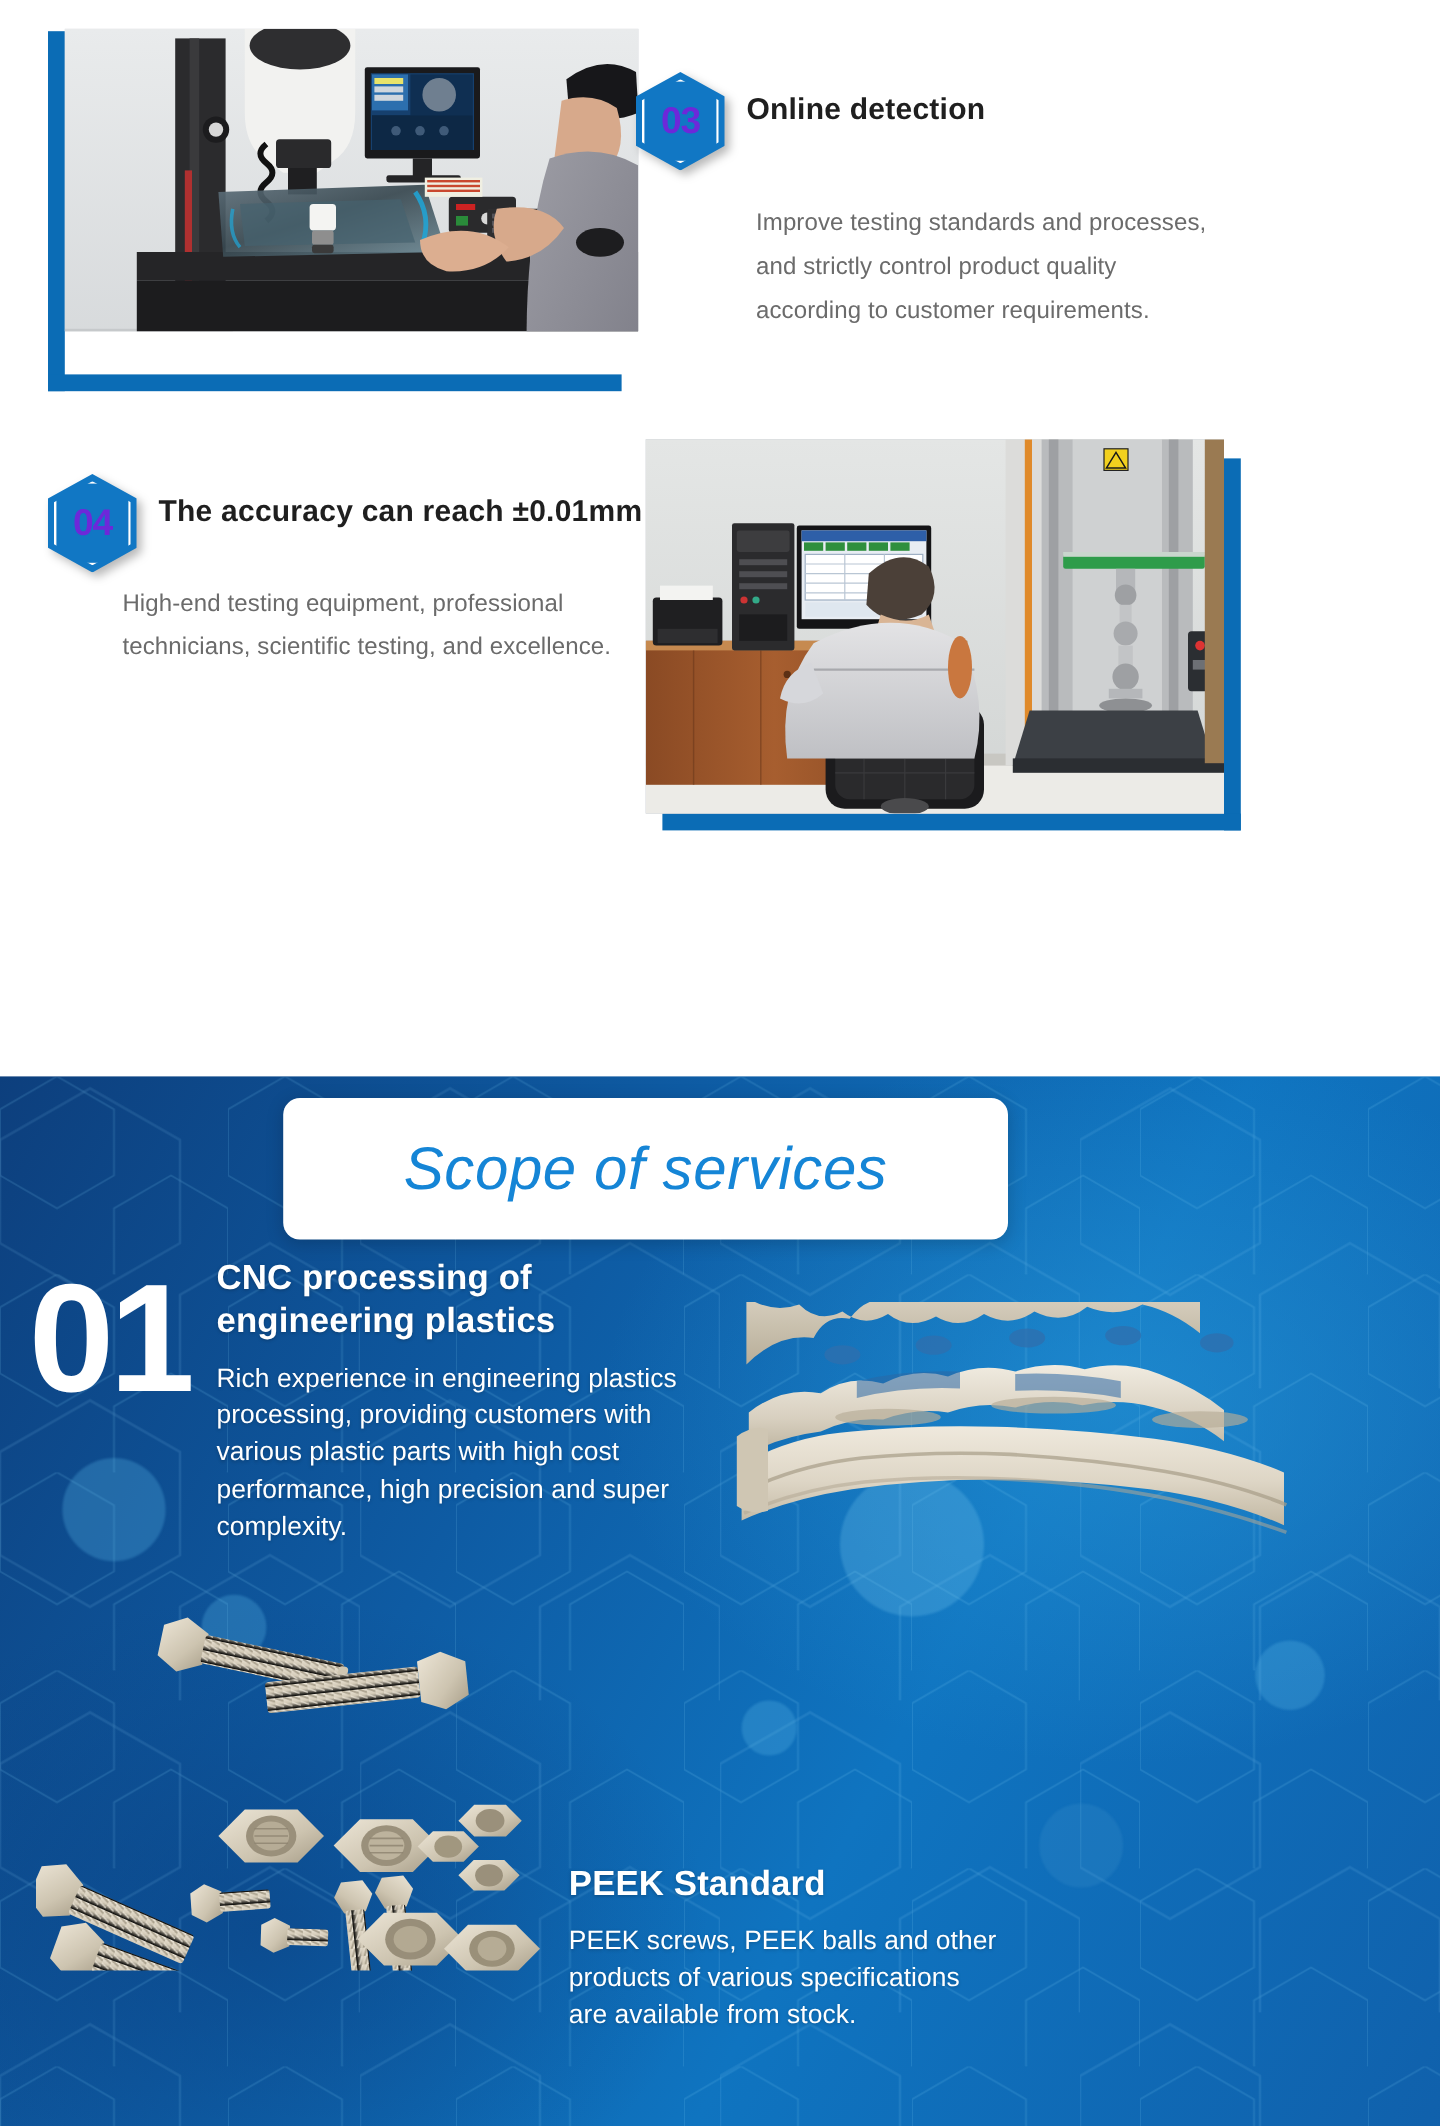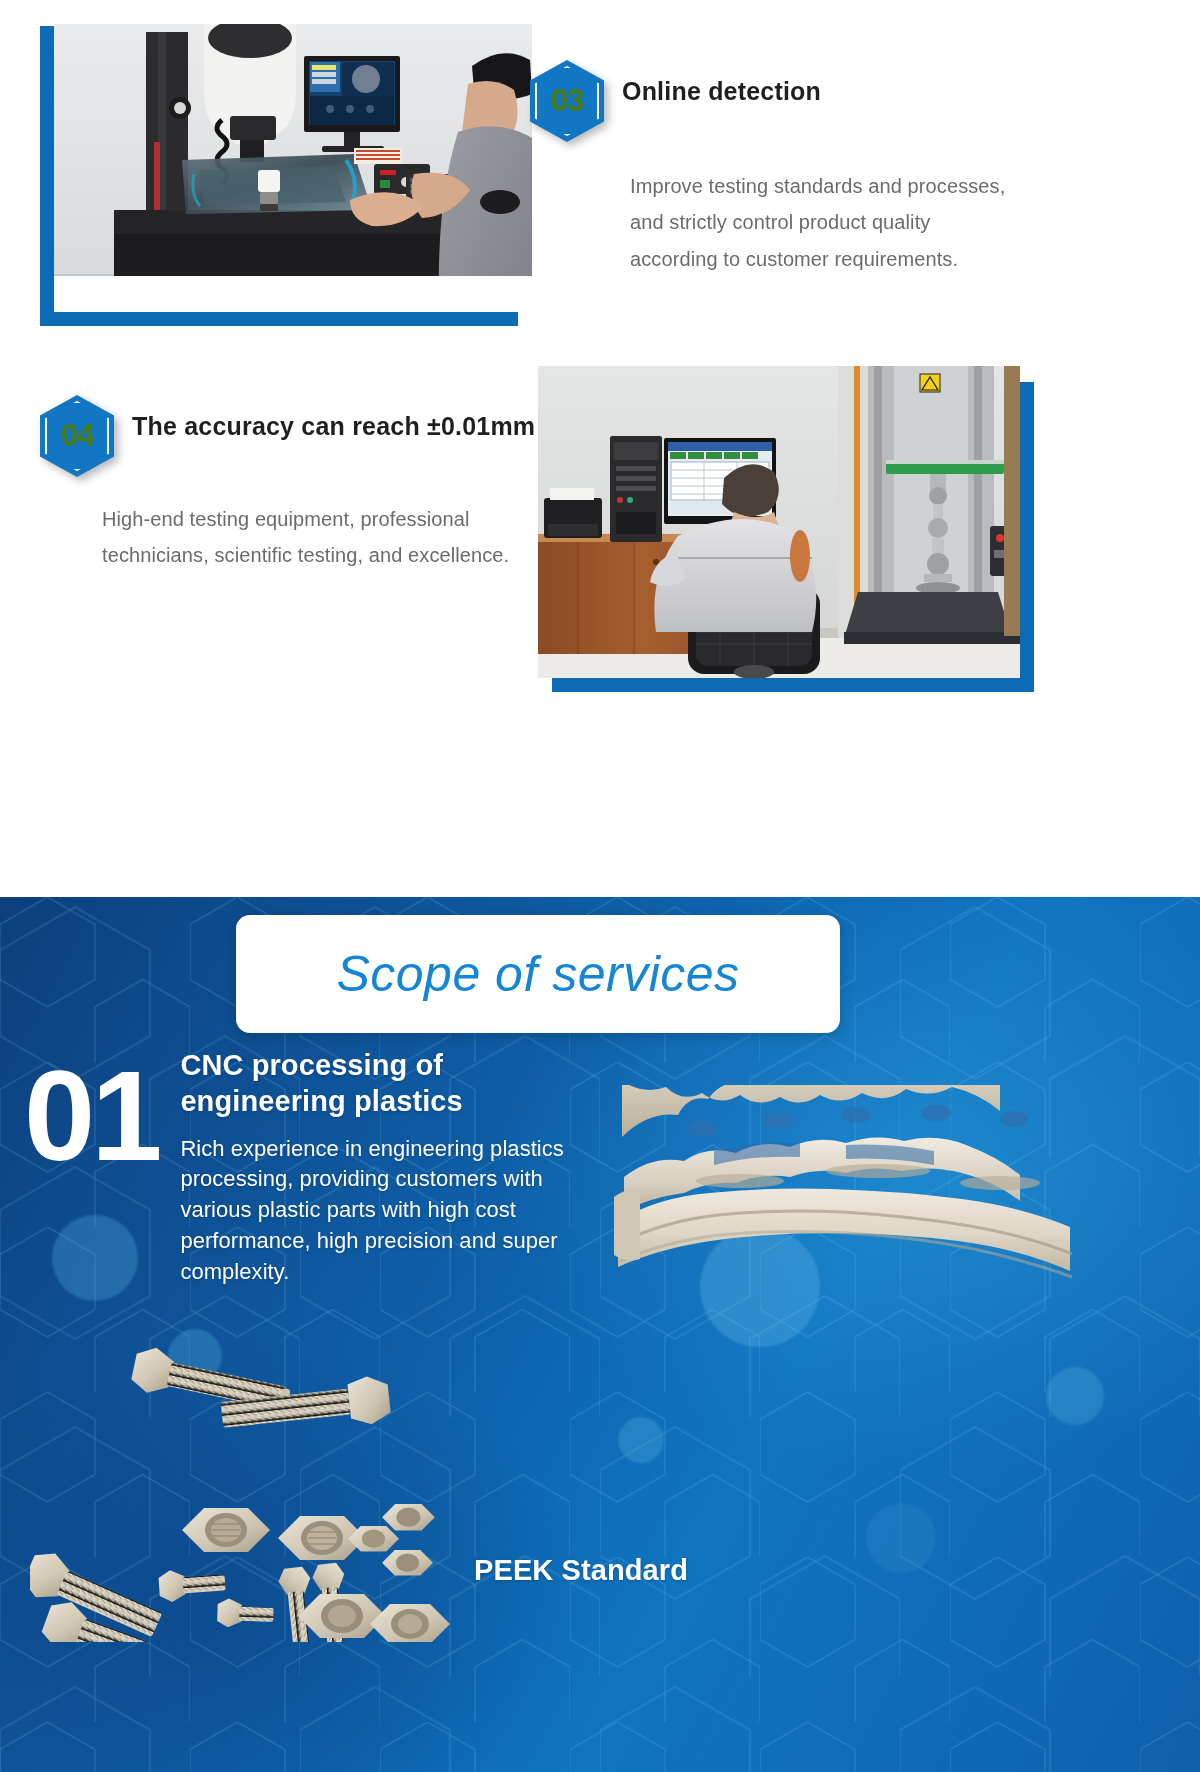--- a/index.html
+++ b/index.html
@@ -52,33 +52,33 @@
     clip-path: polygon(50% 0%, 100% 25%, 100% 75%, 50% 100%, 0% 75%, 0% 25%);
   }
   .hex-inner {
     position: absolute; left: 5px; top: 6px; right: 5px; bottom: 6px;
     border: 2px solid #ffffff;
     clip-path: polygon(50% 0%, 100% 25%, 100% 75%, 50% 100%, 0% 75%, 0% 25%);
   }
   .hex-num {
     position: absolute; inset: 0;
     display: flex; align-items: center; justify-content: center;
-    color: #4d7c0f; font-size: 31px; font-weight: bold;
+    color: #6d28d9; font-size: 31px; font-weight: bold;
     letter-spacing: -1px; font-family: "Liberation Sans", sans-serif;
   }
   .block-title {
     font-size: 25px; font-weight: bold; color: #1f1f1f;
     line-height: 1.42; padding-top: 14px; letter-spacing: 0.2px;
   }
   .block-body {
     font-size: 20px; color: #6b6b6b; line-height: 1.82;
     letter-spacing: 0.1px;
   }
   #block03 .block-body { margin-top: 26px; padding-left: 100px; }
-  #block04 .block-body { margin-top: 24px; padding-left: 62px; }
+  #block04 .block-body { margin-top: 8px; padding-left: 62px; }
 
   
   .blue-section {
     position: absolute; left: 0; top: 897px;
     width: 1200px; height: 907px;
     background:
       radial-gradient(ellipse 620px 430px at 78% 30%, rgba(41,152,216,0.55) 0%, rgba(41,152,216,0) 70%),
       radial-gradient(ellipse 520px 380px at 18% 78%, rgba(10,62,126,0.55) 0%, rgba(10,62,126,0) 72%),
       linear-gradient(118deg, #0d3f7d 0%, #0e5ba3 34%, #0f74c0 62%, #1060ab 100%);
     overflow: hidden;
@@ -599,17 +599,18 @@
           <path d="M0 20 l20 -20 l40 0 l20 20 l-20 20 l-40 0 Z" fill="url(#nutg)"></path>
           <ellipse cx="40" cy="20" rx="19" ry="15" fill="#9a9079"></ellipse>
           <ellipse cx="40" cy="20" rx="12" ry="10" fill="#b6ac95"></ellipse>
         </g>
       </svg>
     </div>
 
     <div class="svc" id="svc02">
       <div class="svc-text">
         <div class="svc-title">PEEK Standard</div>
+        <div class="svc-body">PEEK screws, PEEK balls and other products of various specifications are available from stock.</div>
       </div>
     </div>
   </div>
 
 </div>
 
 </body></html>

